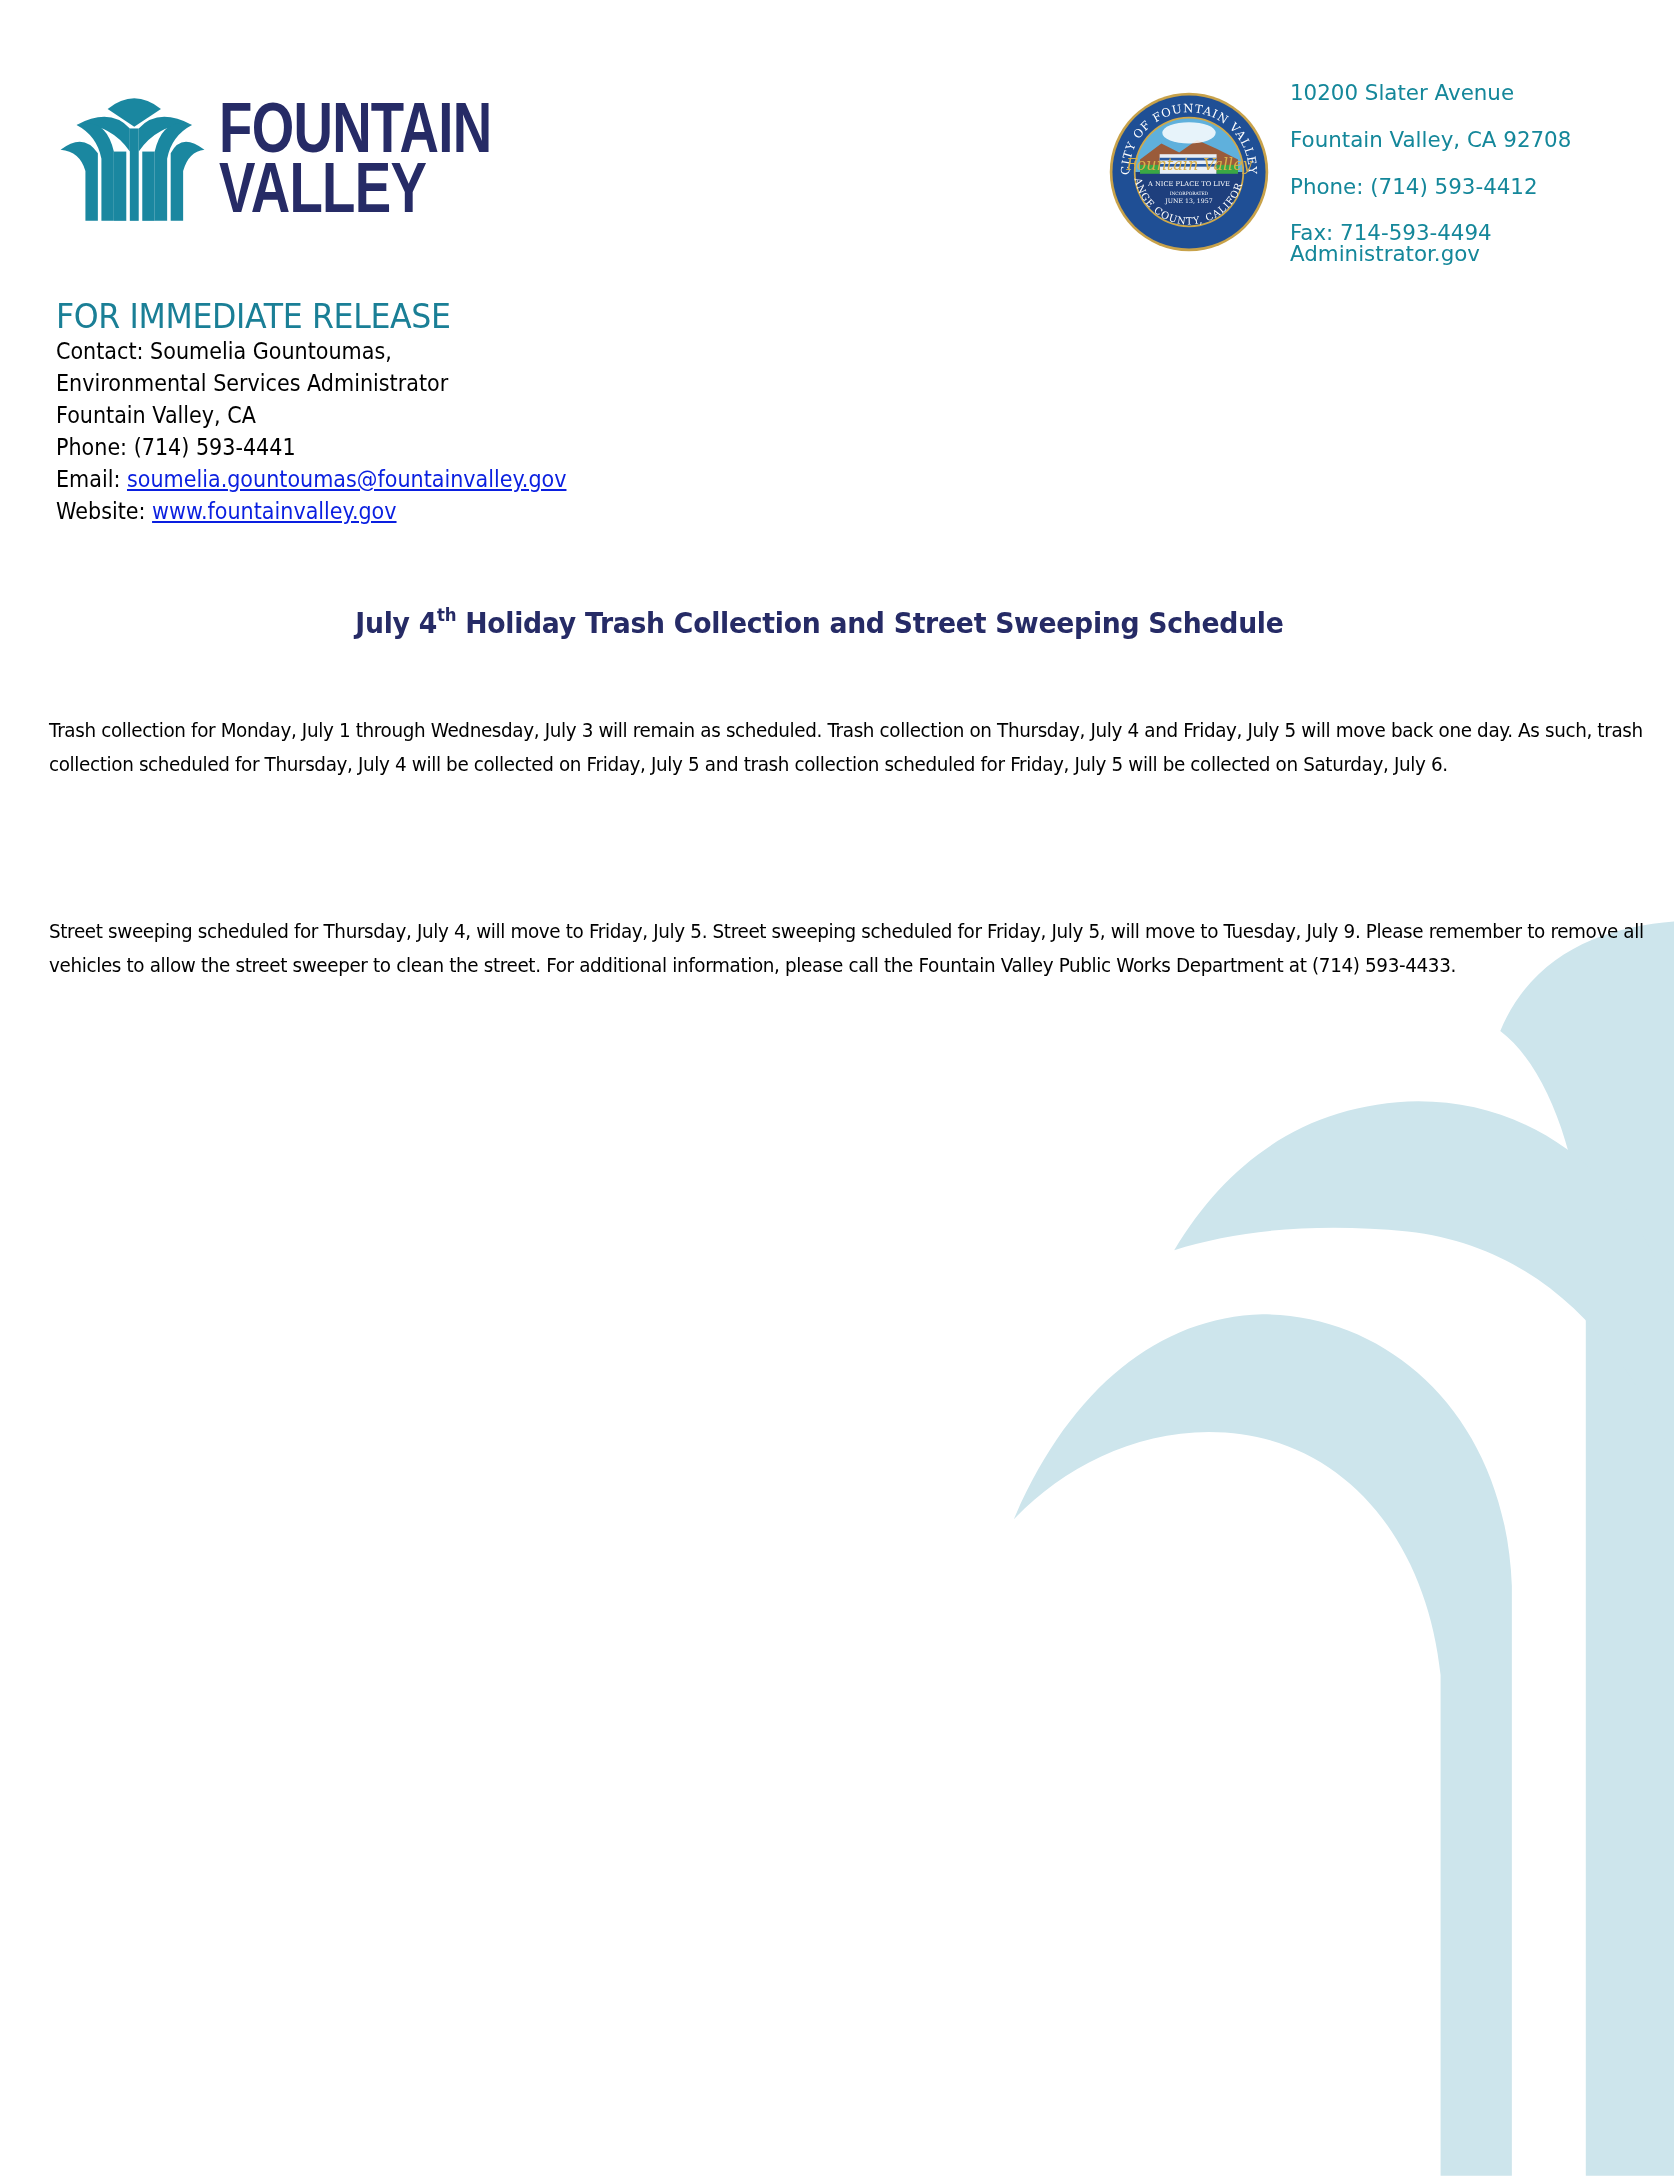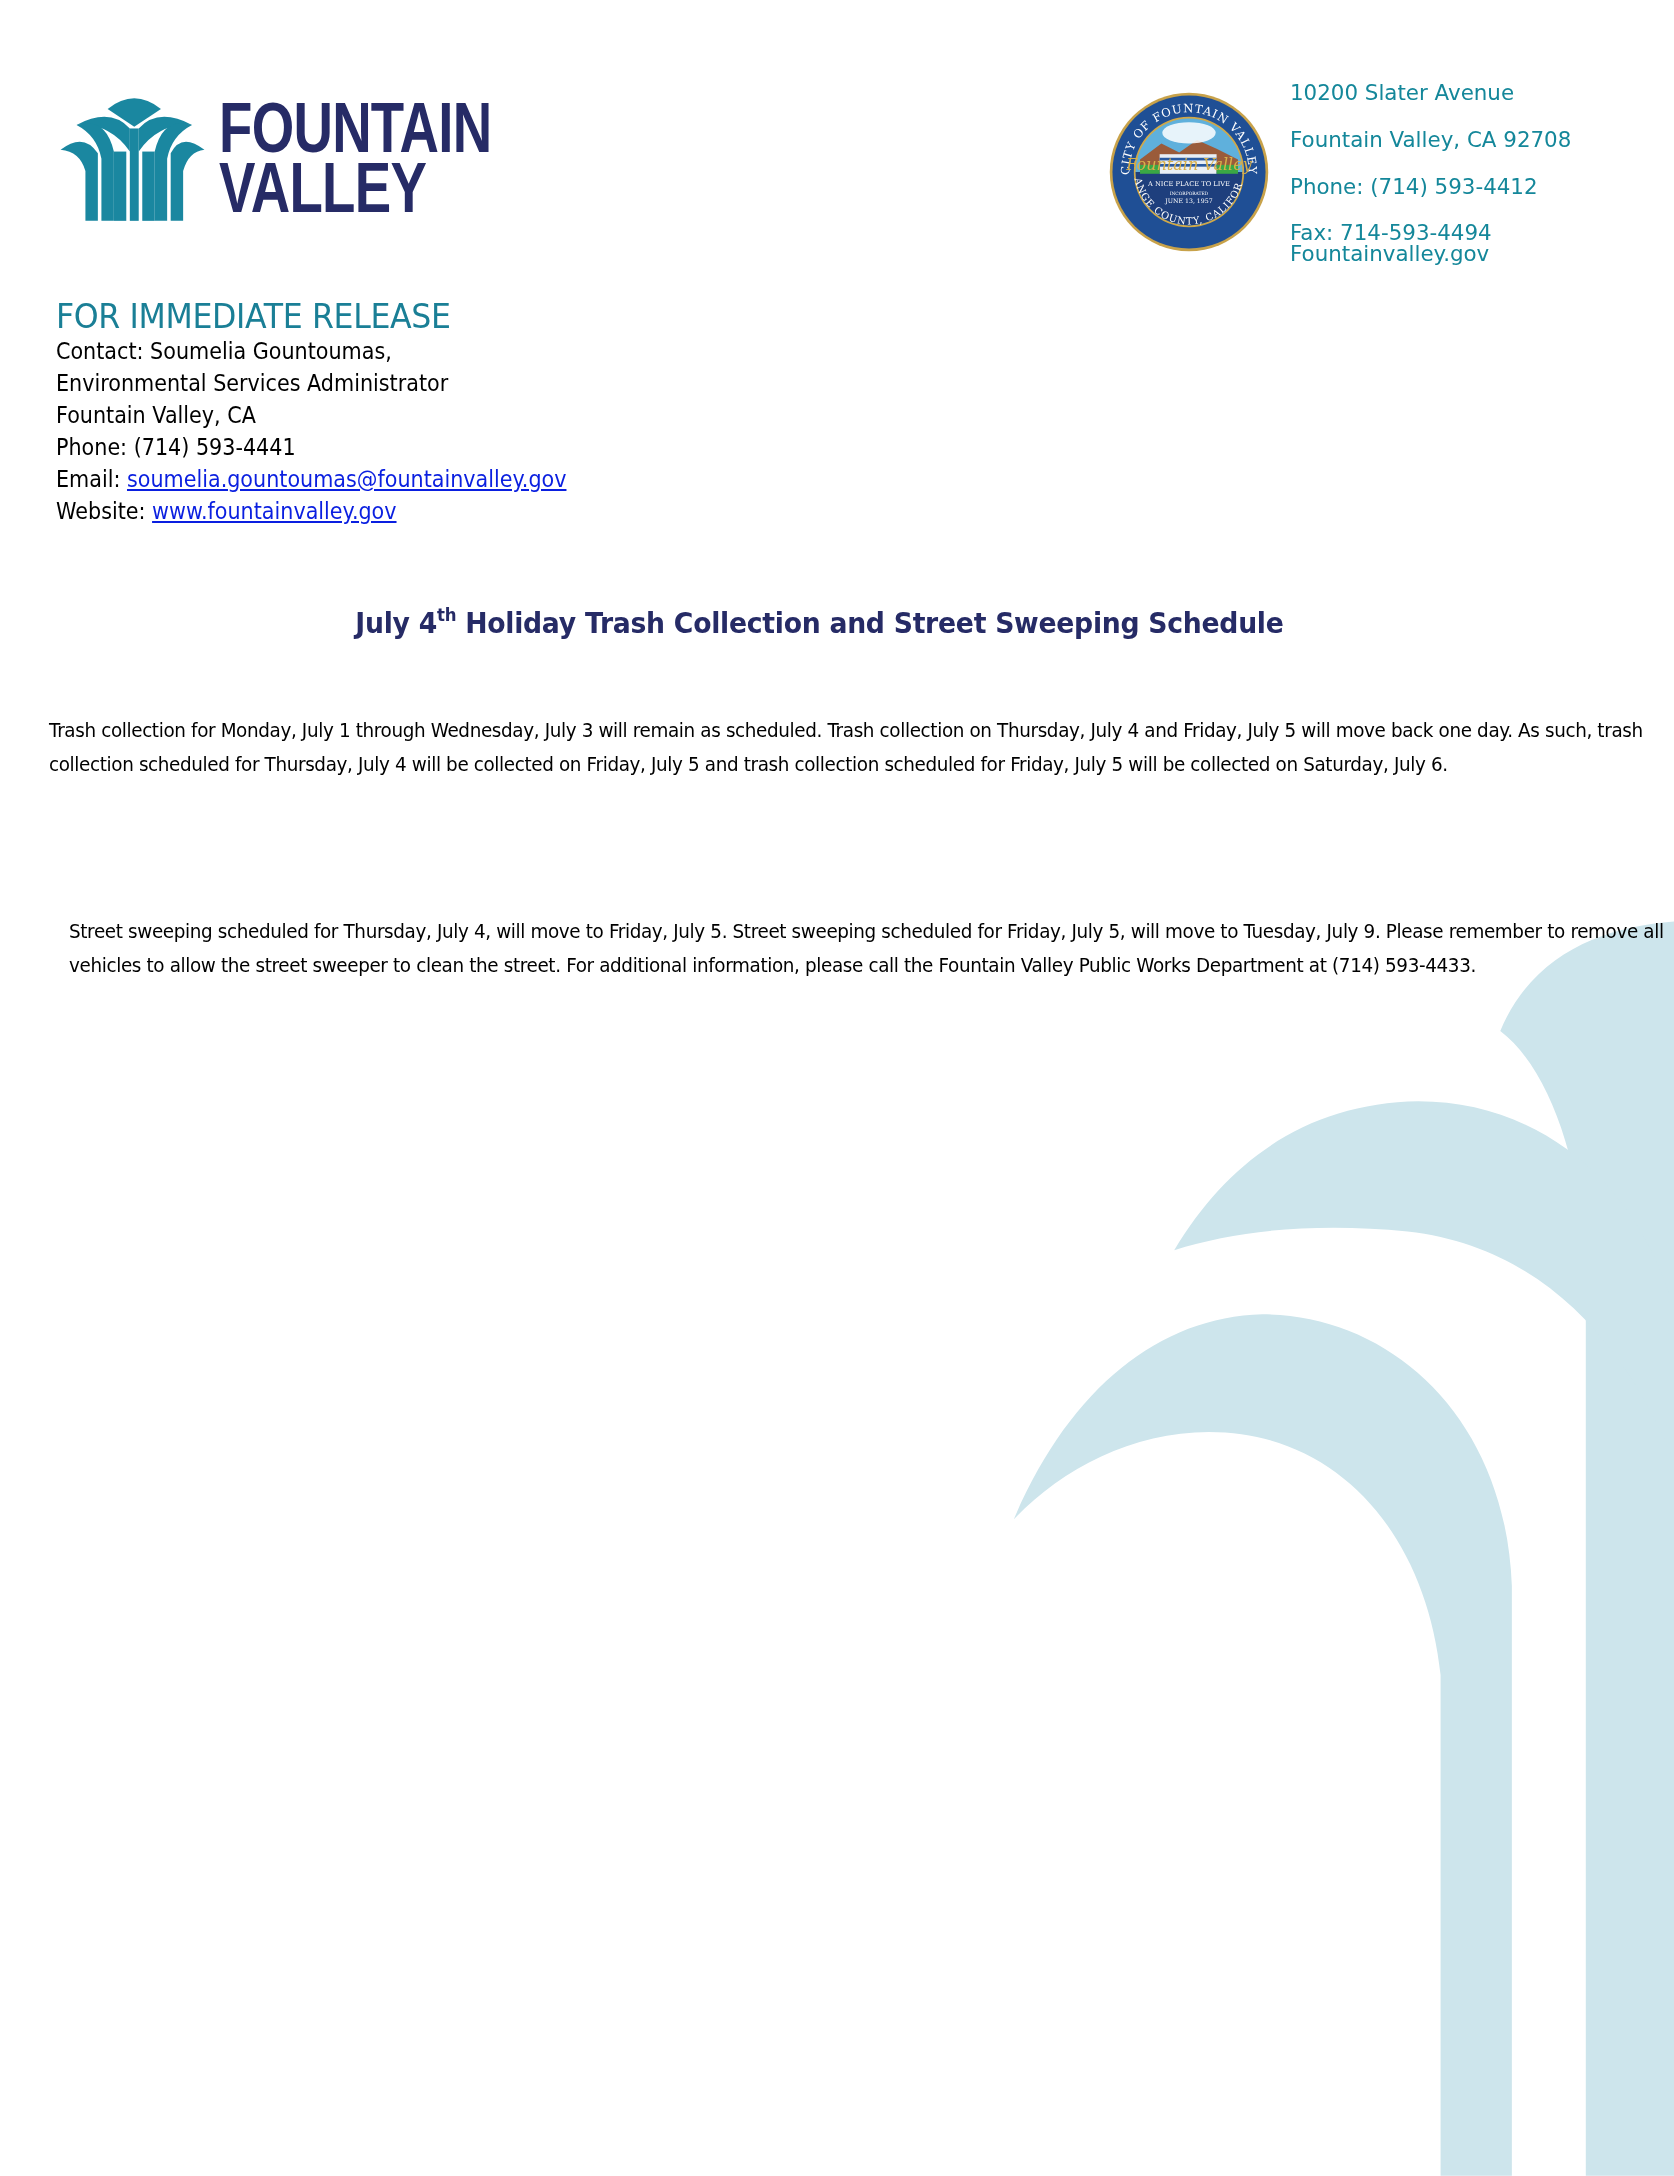--- a/index.html
+++ b/index.html
@@ -106,21 +106,21 @@
       font-size: 20px;
       line-height: 34px;
       letter-spacing: -0.4px;
     }
     .para-inner {
       width: 1738px;
       transform: scaleX(0.918);
       transform-origin: left top;
     }
     .para.p1 { top: 713px; }
-    .para.p2 { top: 914px; margin-left: 20px; }
+    .para.p2 { top: 914px; }
   </style>
 </head>
 <body>
 
 <svg class="bg-shapes" viewBox="0 0 1879 2442" width="1674" height="2176">
 
   <path fill="#cde5ec" d="M1684,1157 C1720,1070 1800,1040 1879,1034 L1879,2442 L1780,2442 L1780,1400 C1770,1300 1740,1200 1684,1157 Z"></path>
 
   <path fill="#cde5ec" d="M1138,1705 C1200,1560 1300,1478 1417,1475 C1560,1475 1690,1590 1697,1780 L1697,2442 L1617,2442 L1617,1880 C1600,1720 1500,1607 1357,1607 C1270,1607 1190,1650 1138,1705 Z"></path>
 
@@ -179,21 +179,21 @@
       <textPath href="#sealBottom" startOffset="50%" text-anchor="middle">ORANGE COUNTY, CALIFORNIA</textPath>
     </text>
   </svg>
 </div>
 
 <div class="layer address">
   <div style="top:0px">10200 Slater Avenue</div>
   <div style="top:47px">Fountain Valley, CA 92708</div>
   <div style="top:94px">Phone: (714) 593-4412</div>
   <div style="top:140px">Fax: 714-593-4494</div>
-  <div style="top:161px">Fountainvalley.gov</div>
+  <div style="top:161px">Administrator.gov</div>
 </div>
 
 <div class="layer release">
   <div class="release-heading">FOR IMMEDIATE RELEASE</div>
   <div class="contact-line">
     <span>Contact: </span><span>Soumelia Gountoumas,</span>
   </div>
   <div class="contact-line">Environmental Services Administrator</div>
   <div class="contact-line">Fountain Valley, CA</div>
   <div class="contact-line">Phone: (714) 593-4441</div>

